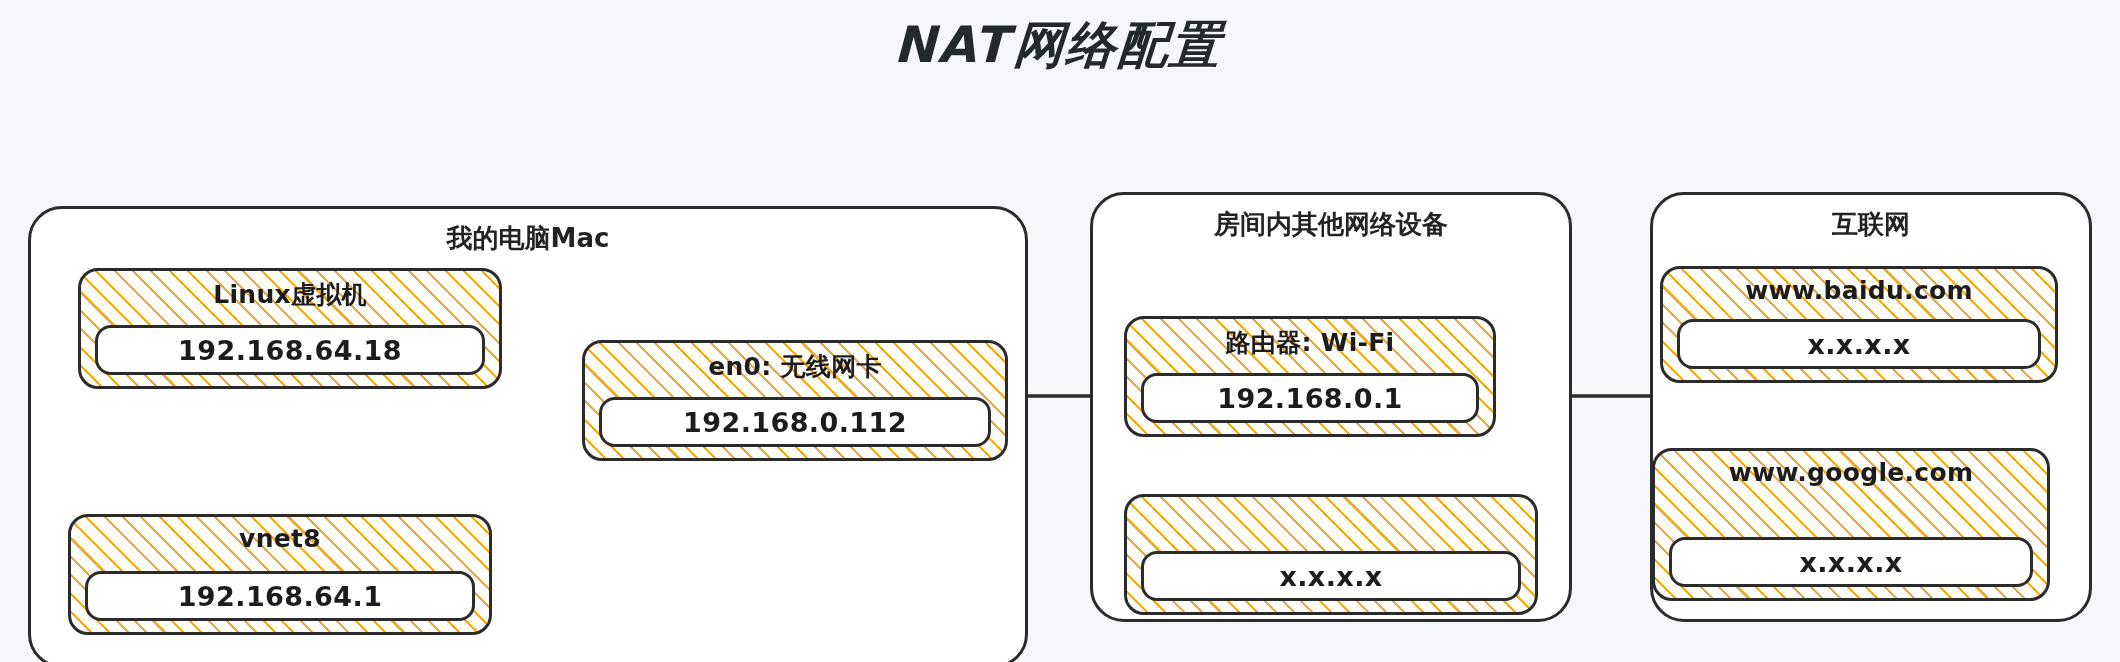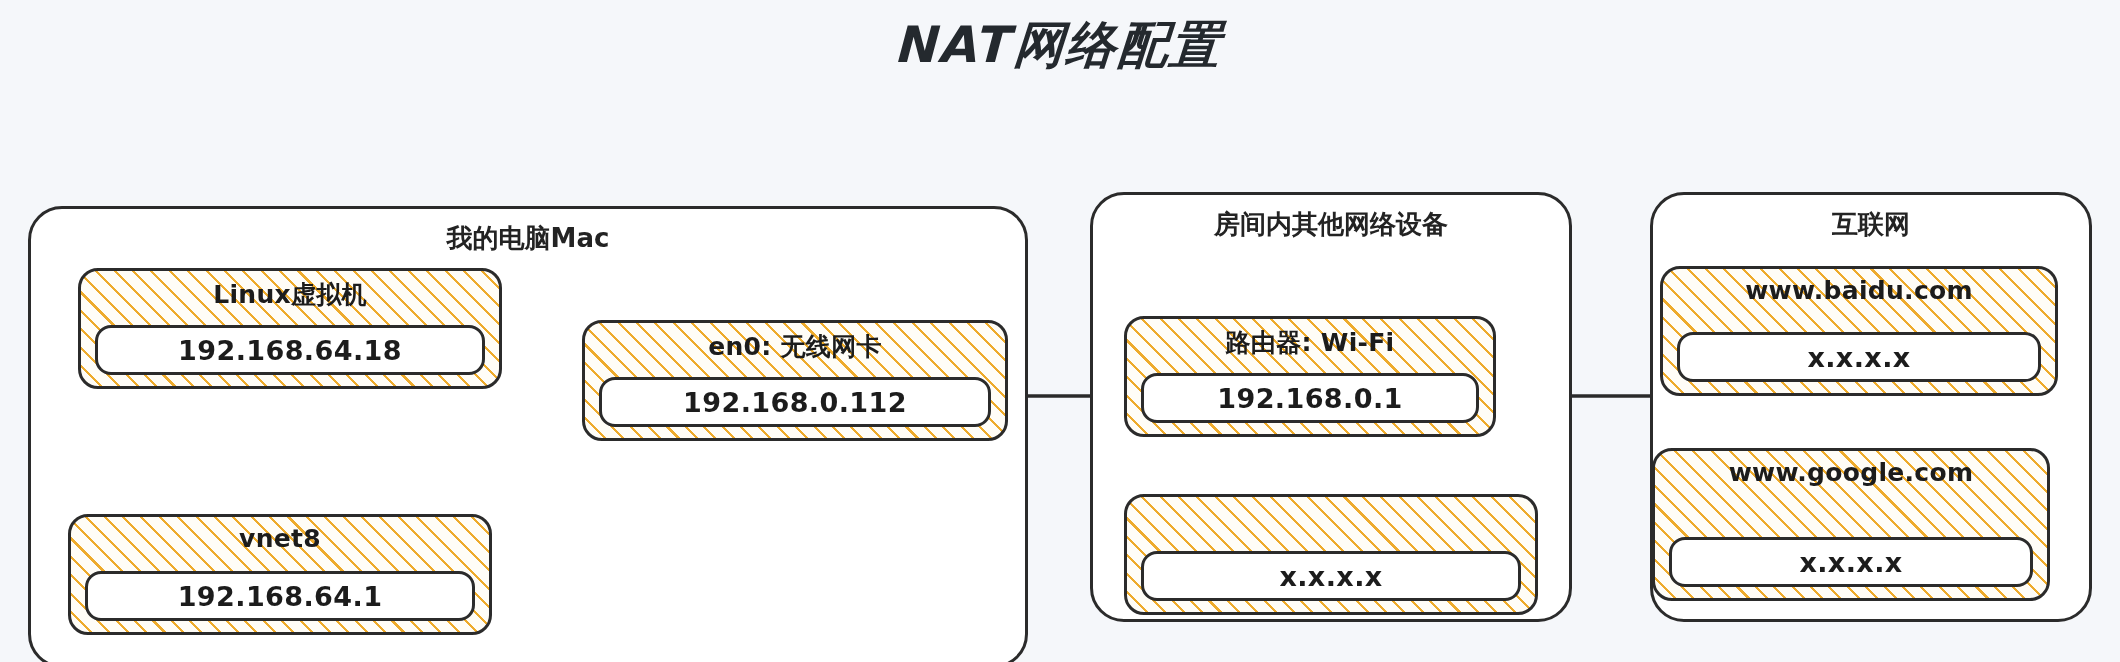--- a/index.html
+++ b/index.html
@@ -137,21 +137,21 @@
   <div class="node" style="left:78px; top:268px; width:424px; height:121px;">
     <div class="node-title">Linux虚拟机</div>
     <div class="node-value">192.168.64.18</div>
   </div>
 
   <div class="node" style="left:68px; top:514px; width:424px; height:121px;text-decoration:underline;">
     <div class="node-title">vnet8</div>
     <div class="node-value">192.168.64.1</div>
   </div>
 
-  <div class="node" style="left:582px; top:320px; width:426px; height:121px;">
+  <div class="node" style="left:582px; top:340px; width:426px; height:121px;">
     <div class="node-title">en0: 无线网卡</div>
     <div class="node-value">192.168.0.112</div>
   </div>
 
   <div class="group" style="left:1090px; top:192px; width:482px; height:430px;">
     <div class="group-title">房间内其他网络设备</div>
   </div>
 
   <div class="node" style="left:1124px; top:316px; width:372px; height:121px;">
     <div class="node-title">路由器: Wi-Fi</div>
@@ -159,21 +159,21 @@
   </div>
 
   <div class="node" style="left:1124px; top:494px; width:414px; height:121px;">
     <div class="node-value">x.x.x.x</div>
   </div>
 
   <div class="group" style="left:1650px; top:192px; width:442px; height:430px;">
     <div class="group-title">互联网</div>
   </div>
 
-  <div class="node" style="left:1660px; top:266px; width:398px; height:130px;">
+  <div class="node" style="left:1660px; top:266px; width:398px; height:117px;">
     <div class="node-title">www.baidu.com</div>
     <div class="node-value">x.x.x.x</div>
   </div>
 
   <div class="node" style="left:1652px; top:448px; width:398px; height:153px;">
     <div class="node-title">www.google.com</div>
     <div class="node-value">x.x.x.x</div>
   </div>
 
 </div>

